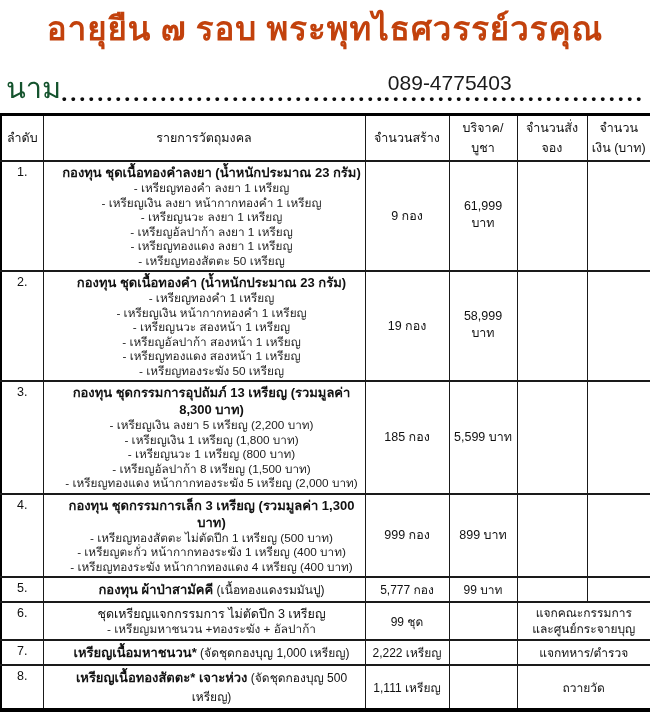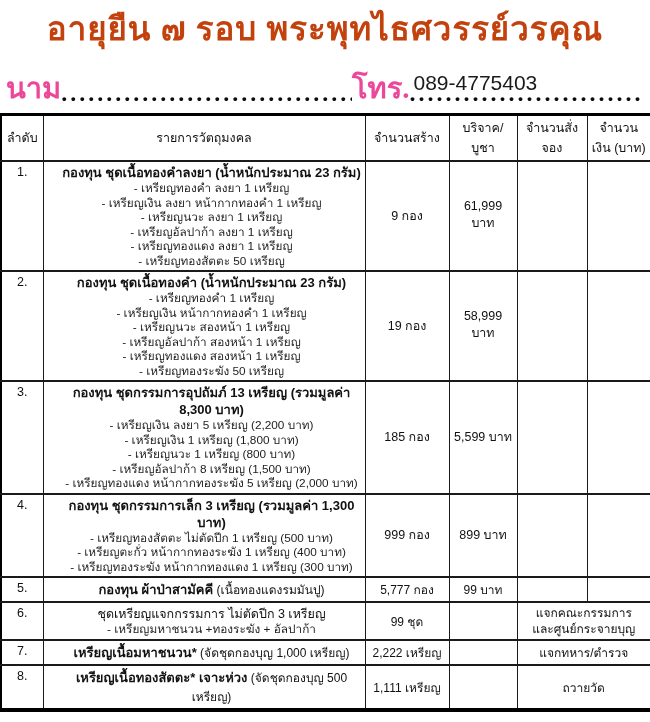--- a/index.html
+++ b/index.html
@@ -20,22 +20,22 @@
     font-family: "Liberation Serif", "DejaVu Serif", serif;
     font-weight: 700; font-size: 31px; line-height: 44px;
     text-align: center; letter-spacing: 1px; color: #0d0d0d; margin-top: 6px;
   }
   .fill-row {
     display: flex; align-items: flex-end;
     height: 46px; margin: 6px 6px 0 6px; overflow: hidden;
   }
   .fill-label {
     font-family: "Liberation Serif", "DejaVu Serif", serif;
-    font-weight: 700; font-size: 29px; line-height: 36px;
-    white-space: nowrap; color: #ec4899;
+    font-weight: 400; font-size: 29px; line-height: 36px;
+    white-space: nowrap; color: #14532d;
   }
   .fill-seg { position: relative; flex: 1; overflow: hidden; height: 44px; }
   .seg-name { flex: 1.55; }
   .seg-phone { flex: 1.25; }
   .dots {
     position: absolute; left: 0; bottom: 0; width: 100%;
     font-family: "Liberation Serif", "DejaVu Serif", serif;
     font-weight: 700; font-size: 24px; line-height: 26px;
     letter-spacing: 3px; white-space: nowrap; color: #0d0d0d;
   }
@@ -73,21 +73,20 @@
 </head>
 <body>
 
 <div class="doc-header">
   <div class="title-1">อายุยืน ๗ รอบ พระพุทไธศวรรย์วรคุณ</div>
   <div class="fill-row">
     <span class="fill-label">นาม</span>
     <span class="fill-seg seg-name">
       <span class="dots">..........................................</span>
     </span>
-    <span class="fill-label">โทร.</span>
     <span class="fill-seg seg-phone">
       <span class="dots">....................................</span>
       <span class="fill-value">089-4775403</span>
     </span>
   </div>
 </div>
 
 <table class="order-table">
   <colgroup>
     <col style="width:42px">
@@ -158,21 +157,21 @@
       <td class="c-order"></td>
       <td class="c-amount"></td>
     </tr>
 
     <tr class="r-tall">
       <td class="c-no">4.</td>
       <td class="c-desc">
         <div class="item-title">กองทุน ชุดกรรมการเล็ก 3 เหรียญ (รวมมูลค่า 1,300 บาท)</div>
         <div class="sub-item">- เหรียญทองสัตตะ ไม่ตัดปีก 1 เหรียญ (500 บาท)</div>
         <div class="sub-item">- เหรียญตะกั่ว หน้ากากทองระฆัง 1 เหรียญ (400 บาท)</div>
-        <div class="sub-item">- เหรียญทองระฆัง หน้ากากทองแดง 1 เหรียญ (300 บาท)</div>
+        <div class="sub-item">- เหรียญทองระฆัง หน้ากากทองแดง 4 เหรียญ (400 บาท)</div>
       </td>
       <td class="c-qty">999 กอง</td>
       <td class="c-price">899 บาท</td>
       <td class="c-order"></td>
       <td class="c-amount"></td>
     </tr>
 
     <tr>
       <td class="c-no">5.</td>
       <td class="c-desc">

